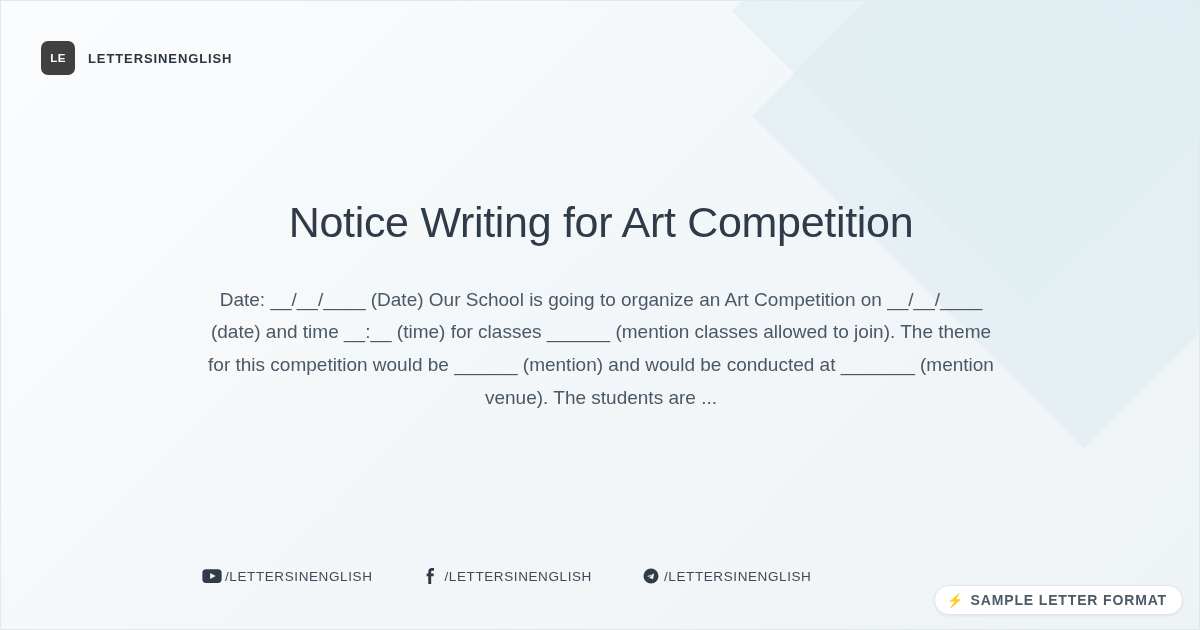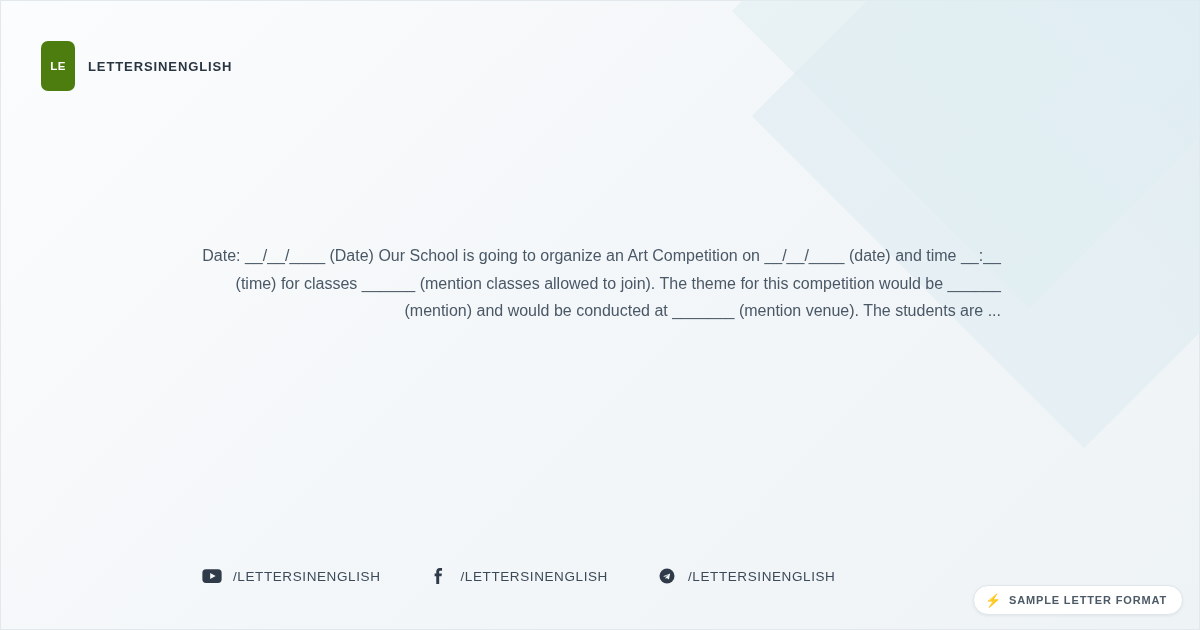--- a/index.html
+++ b/index.html
@@ -44,23 +44,23 @@
   .brand {
     position: absolute;
     left: 40px;
     top: 40px;
     display: flex;
     align-items: center;
     gap: 13px;
   }
   .brand-mark {
     width: 34px;
-    height: 50px;
+    height: 34px;
     border-radius: 7px;
-    background: #4d7c0f;
+    background: #404040;
     color: #ffffff;
     font-size: 11.5px;
     font-weight: 700;
     letter-spacing: 0.5px;
     display: flex;
     align-items: center;
     justify-content: center;
   }
   .brand-name {
     font-size: 13px;
@@ -78,40 +78,40 @@
   }
   .title {
     font-size: 43px;
     line-height: 1.18;
     font-weight: 400;
     color: #2f3b49;
     text-align: center;
     letter-spacing: -0.3px;
   }
   .excerpt {
-    margin-top: 45px;
-    font-size: 16px;
+    margin-top: 36px;
+    font-size: 19px;
     line-height: 1.72;
     color: #4a5866;
-    text-align: right;
+    text-align: center;
   }
 
   
   .social-row {
     position: absolute;
     left: 200px;
     bottom: 42px;
     display: flex;
     align-items: center;
     gap: 48px;
   }
   .social-item {
     display: flex;
     align-items: center;
-    gap: 10px;
+    gap: 2px;
   }
   .social-label {
     font-size: 13.5px;
     letter-spacing: 0.6px;
     color: #3c4a58;
     font-weight: 400;
   }
   .social-icon {
     width: 22px;
     height: 22px;
@@ -131,41 +131,42 @@
     padding: 0 15px 0 12px;
     border-radius: 16px;
     background: #ffffff;
     border: 1px solid #e0e6ea;
     box-shadow: 0 1px 3px rgba(25,40,60,0.07);
     display: flex;
     align-items: center;
     gap: 7px;
   }
   .badge-text {
-    font-size: 11px;
+    font-size: 14px;
     letter-spacing: 0.85px;
     color: #4c5a67;
     font-weight: 600;
   }
   .badge-bolt { color: #2a9fd6; font-size: 13px; line-height: 1; }
 </style>
 </head>
 <body>
 
 <div class="page">
 
   <div class="deco-diamond"></div>
   <div class="deco-diamond second"></div>
 
   <div class="brand">
     <div class="brand-mark">LE</div>
     <div class="brand-name">LETTERSINENGLISH</div>
   </div>
 
   <div class="content">
+    <h1 class="title">Notice Writing for Art Competition</h1>
     <p class="excerpt">Date: __/__/____ (Date) Our School is going to organize an Art Competition on __/__/____ (date) and time __:__ (time) for classes ______ (mention classes allowed to join). The theme for this competition would be ______ (mention) and would be conducted at _______ (mention venue). The students are ...</p>
   </div>
 
   <div class="social-row">
 
     <div class="social-item">
       <span class="social-icon">
         <svg width="22" height="22" viewBox="0 0 24 24" fill="currentColor" aria-hidden="true">
           <rect x="1.5" y="4.5" width="21" height="15" rx="4" fill="currentColor"></rect>
           <path d="M10 8.6l6 3.4-6 3.4z" fill="#f4f7f9"></path>

